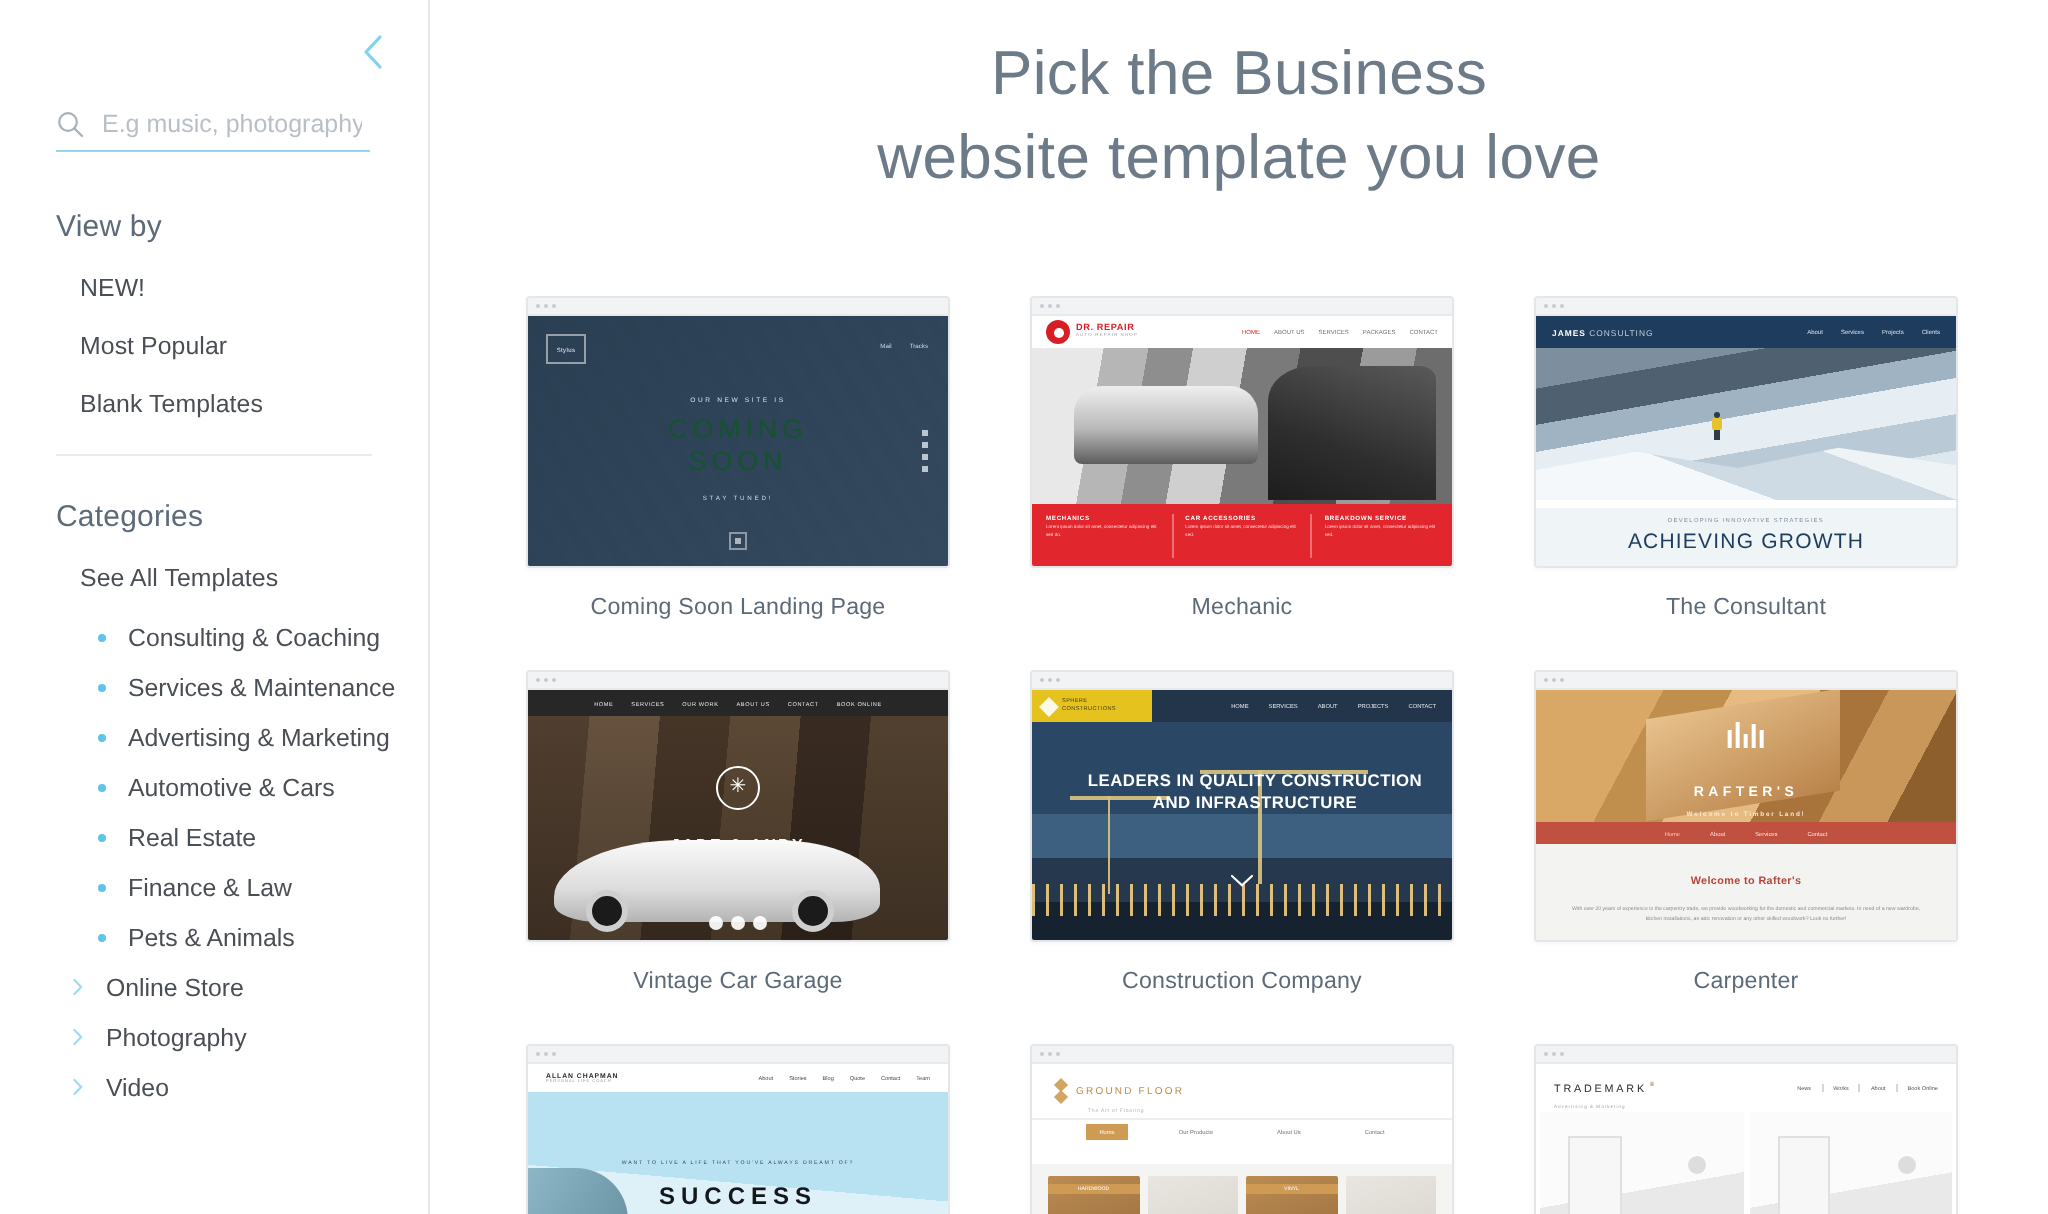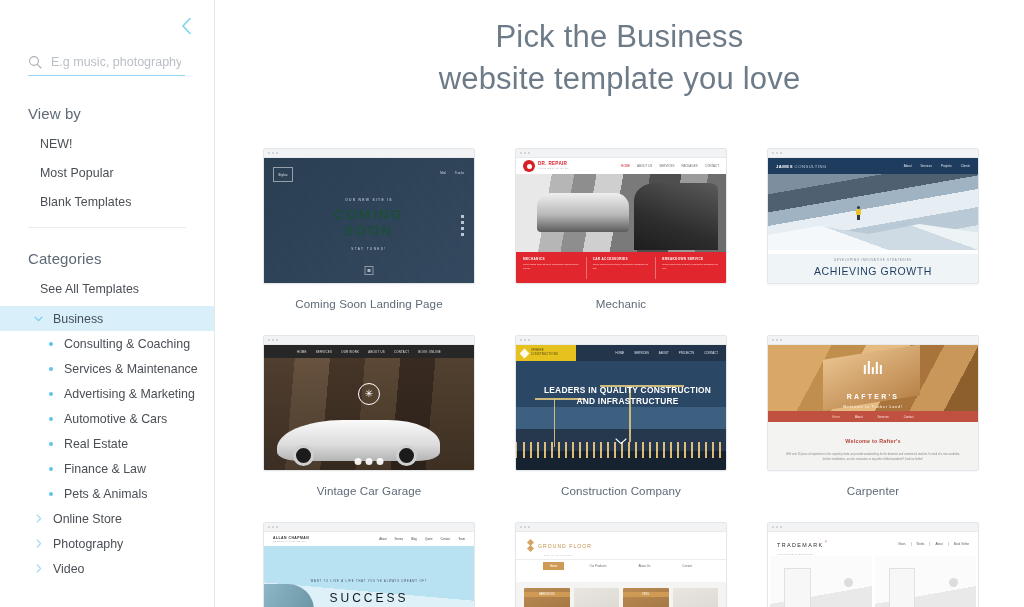--- a/index.html
+++ b/index.html
@@ -338,21 +338,21 @@
   .t7-brand small { display:block; font-size:2px; color:#9a9a9a; letter-spacing:.5px; font-weight:normal;}
   .t7-links { margin-left:auto; display:flex; gap:8px;}
   .t7-links span { font-size:2.8px; color:#4a4a4a;}
   .t7-photo {
     position:absolute; top:14px; left:0; right:0; bottom:0;
     background:linear-gradient(185deg,#b8e2f2 0 42%, #dff1f8 42% 70%, #cfe8f3 70% 100%);
   }
   .t7-cliff { position:absolute; left:-2%; top:34%; width:26%; height:70%;
     background:linear-gradient(120deg,#8fb9c9,#5c8596); border-radius:4px 26px 0 0;}
   .t7-sub { position:absolute; left:0; right:0; top:30%; text-align:center; font-size:2.6px; color:#3b4750; letter-spacing:.9px;}
-  .t7-big { position:absolute; left:0; right:0; top:40%; text-align:center; font-size:12px; color:#14181c; letter-spacing:3px; font-weight:normal;}
+  .t7-big { position:absolute; left:0; right:0; top:40%; text-align:center; font-size:12px; color:#14181c; letter-spacing:3px; font-weight:bold;}
 
   
   .t8-top { height:27px; background:#fff; display:flex; align-items:center; padding-left:12px; gap:5px;}
   .t8-dia { display:flex; flex-direction:column; gap:1px; }
   .t8-dia i { width:5px;height:5px;background:#cf9a53; transform:rotate(45deg); display:block; opacity:.9;}
   .t8-brand b { font-size:5px; color:#c18c45; letter-spacing:1.1px; font-weight:normal;}
   .t8-brand small { display:block; font-size:2.5px; color:#b2b2b2; letter-spacing:.4px; margin-top:2px; margin-left:6px;}
   .t8-nav { height:12px; background:#fff; border-top:1px solid #ededed; display:flex; align-items:center; justify-content:center; gap:18px;}
   .t8-nav span { font-size:2.9px; color:#6f6f6f; padding:2px 7px;}
   .t8-nav span.on { background:#cf9a53; color:#fff;}
@@ -406,28 +406,20 @@
     <div class="nav-link" id="link-blank">Blank Templates</div>
 
     <div class="divider"></div>
 
     <div class="sec-title" id="cat-title">Categories</div>
 
     <div class="nav-link" id="link-seeall">See All Templates</div>
 
     <nav class="cat-tree">
 
-      <div class="cat-row active">
-        <span class="cat-chevron">
-          <svg width="9" height="6" viewBox="0 0 9 6" fill="none">
-            <path d="M1 1.2 L4.5 4.6 L8 1.2" stroke="#6cc9ec" stroke-width="1.1" stroke-linecap="round" stroke-linejoin="round"></path>
-          </svg>
-        </span>
-        <span class="cat-label">Business</span>
-      </div>
 
       <div class="sub-row">
         <span class="sub-dot"></span>
         <span class="sub-label">Consulting &amp; Coaching</span>
       </div>
       <div class="sub-row">
         <span class="sub-dot"></span>
         <span class="sub-label">Services &amp; Maintenance</span>
       </div>
       <div class="sub-row">
@@ -594,20 +586,21 @@
                   <div class="b"></div>
                   <div class="l"></div>
               </div>
             </div>
             <div class="t3-btm">
               <div class="t3-sm">DEVELOPING INNOVATIVE STRATEGIES</div>
               <div class="t3-big">ACHIEVING GROWTH</div>
             </div>
           </div>
         </div>
+        <div class="card-label">The Consultant</div>
       </div>
 
       <div class="card">
         <div class="thumb">
           <div class="chrome">
               <i></i>
               <i></i>
               <i></i>
             </div>
           <div class="site">

